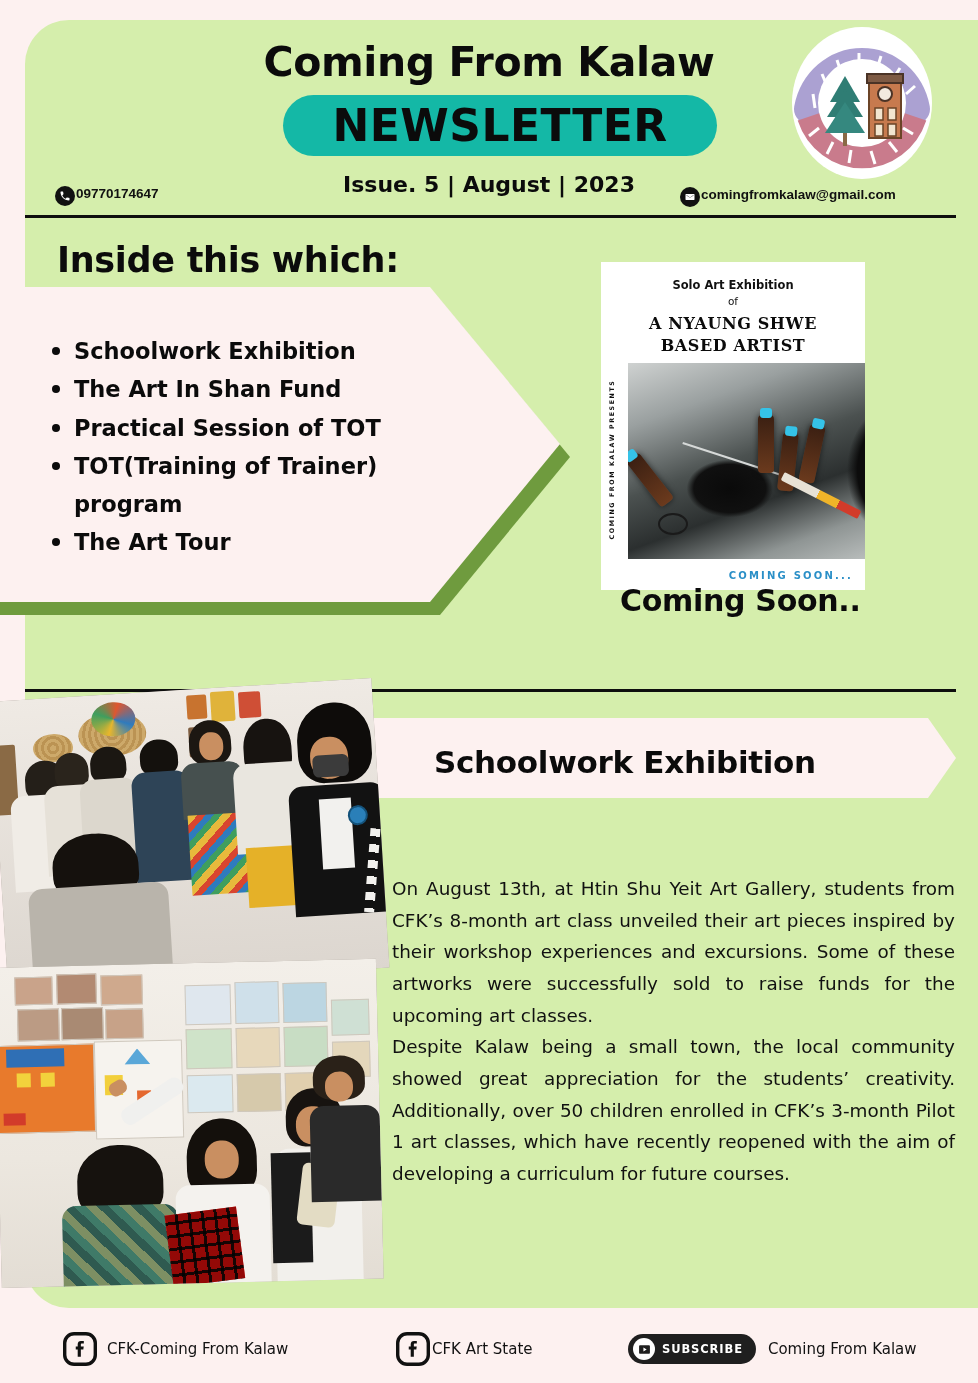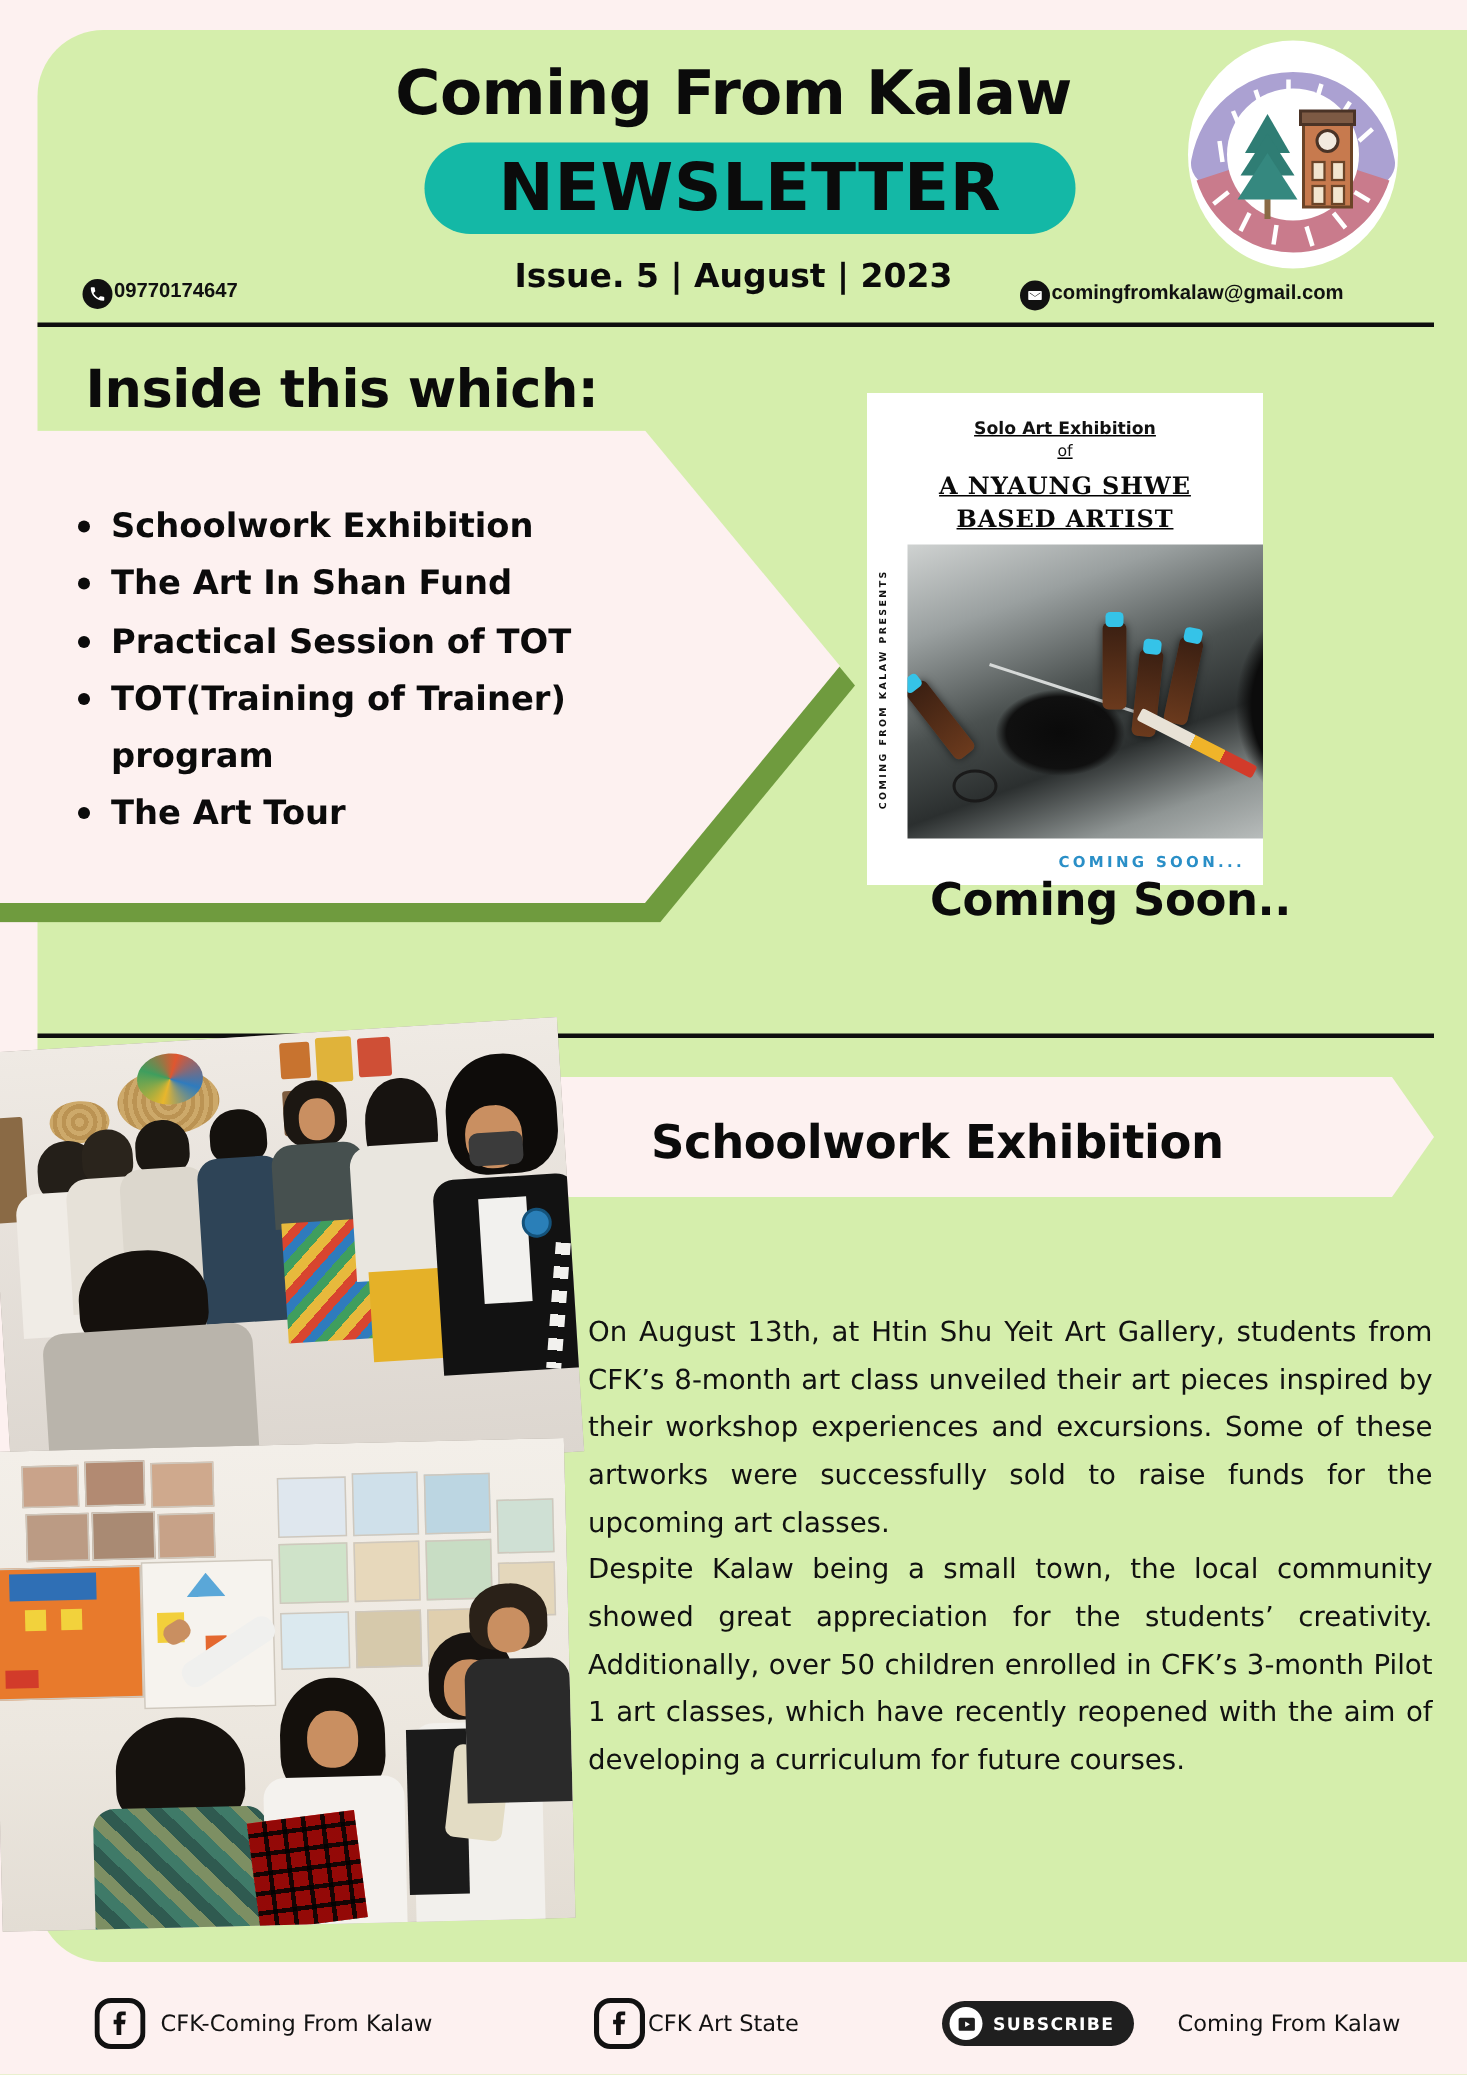--- a/index.html
+++ b/index.html
@@ -76,22 +76,22 @@
     font-family:"DejaVu Sans", sans-serif;
   }
   .issue-list li{position:relative;}
   .issue-list li::before{
     content:"";position:absolute;left:-22px;top:15px;
     width:8px;height:8px;border-radius:50%;background:#0b0b0b;
   }
 
   
   .poster{
-    position:absolute;left:578px;top:262px;width:264px;height:328px;
-    background:#ffffff;overflow:hidden;text-decoration:underline;
+    position:absolute;left:601px;top:262px;width:264px;height:328px;
+    background:#ffffff;overflow:hidden;
   }
   .po-l1{margin-top:16px;text-align:center;font-size:11.5px;font-weight:700;color:#111;
          font-family:"DejaVu Sans", sans-serif;}
   .po-l2{margin-top:3px;text-align:center;font-size:10.5px;color:#111;
          font-family:"DejaVu Sans", sans-serif;}
   .po-l3,.po-l4{text-align:center;font-size:16px;font-weight:700;color:#0b0b0b;
         letter-spacing:.6px;font-family:"DejaVu Serif", serif;}
   .po-l3{margin-top:7px;}
   .po-l4{margin-top:3px;}
   .po-img{
@@ -448,21 +448,21 @@
     <div class="fitem" style="left:396px;top:14px;gap:2px;">
       <span class="fb">
         <svg viewBox="0 0 40 40">
           <rect x="2" y="2" width="36" height="36" rx="11" fill="none" stroke="#111" stroke-width="4"></rect>
           <path d="M24.5 13.5h-2.2c-1 0-1.3.5-1.3 1.3v2.2h3.4l-.5 3.6h-2.9V29h-3.7v-8.4H15V17h2.3v-2.6c0-2.5 1.5-3.9 3.8-3.9h3.4v3z" fill="#111"></path>
         </svg>
       </span>
       <span>CFK Art State</span>
     </div>
 
-    <div class="fitem" style="left:628px;top:16px;gap:29px;">
+    <div class="fitem" style="left:628px;top:16px;gap:12px;">
       <span class="yt-badge">
         <span class="play">
           <svg viewBox="0 0 24 24">
               <path d="M2 6c0-1.1.9-2 2-2h16c1.1 0 2 .9 2 2v12c0 1.1-.9 2-2 2H4c-1.1 0-2-.9-2-2V6zm8 2.5v7l6-3.5-6-3.5z"></path>
             </svg>
         </span>
         <span class="sub">SUBSCRIBE</span>
       </span>
       <span>Coming From Kalaw</span>
     </div>

